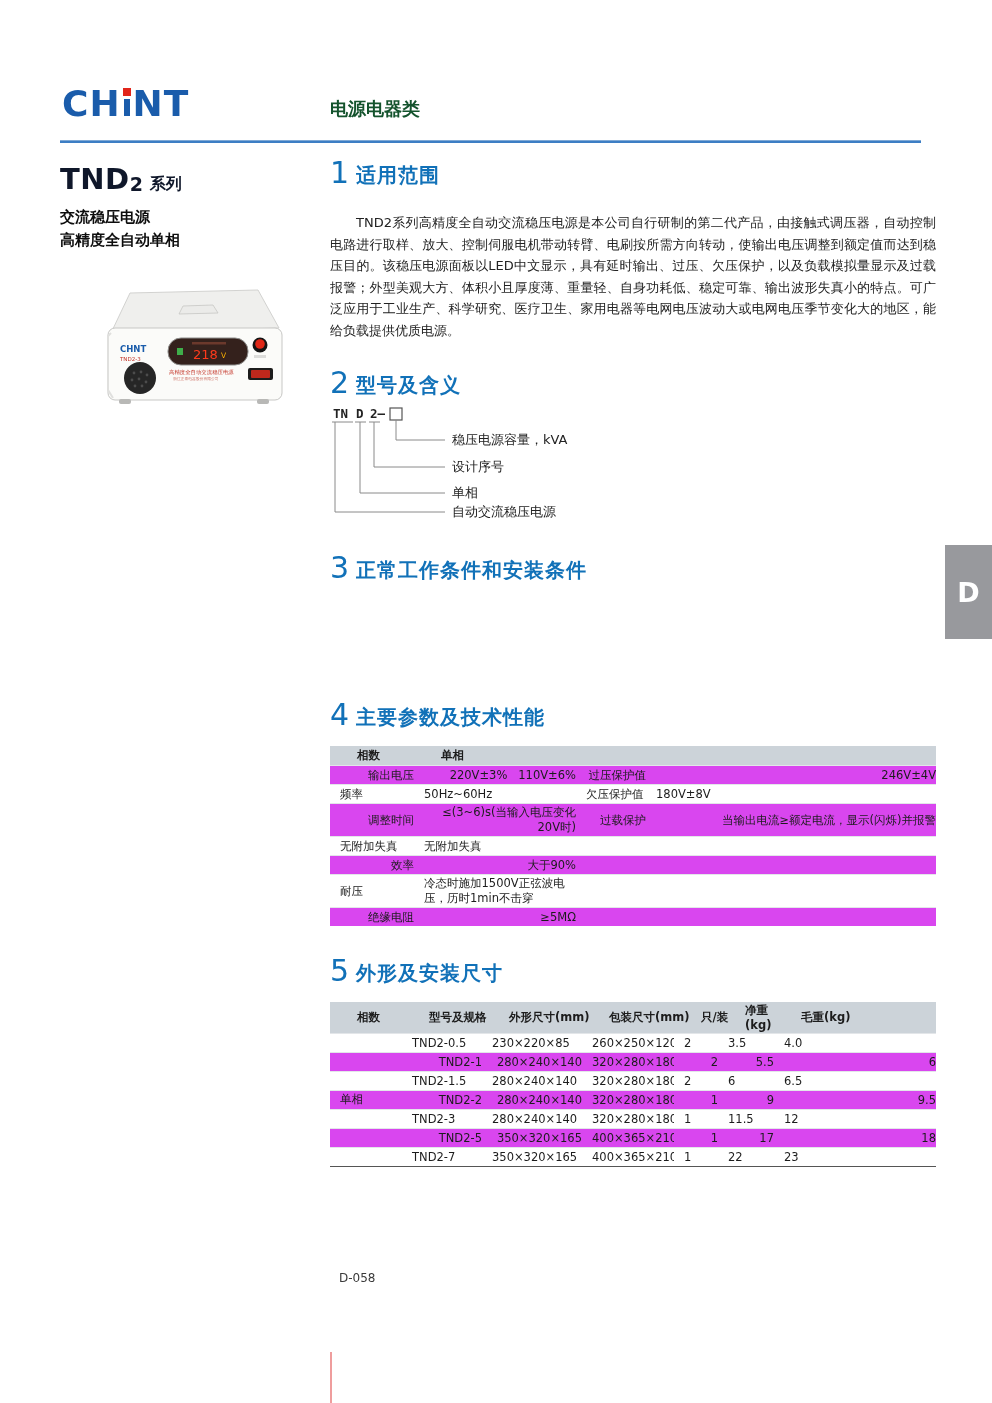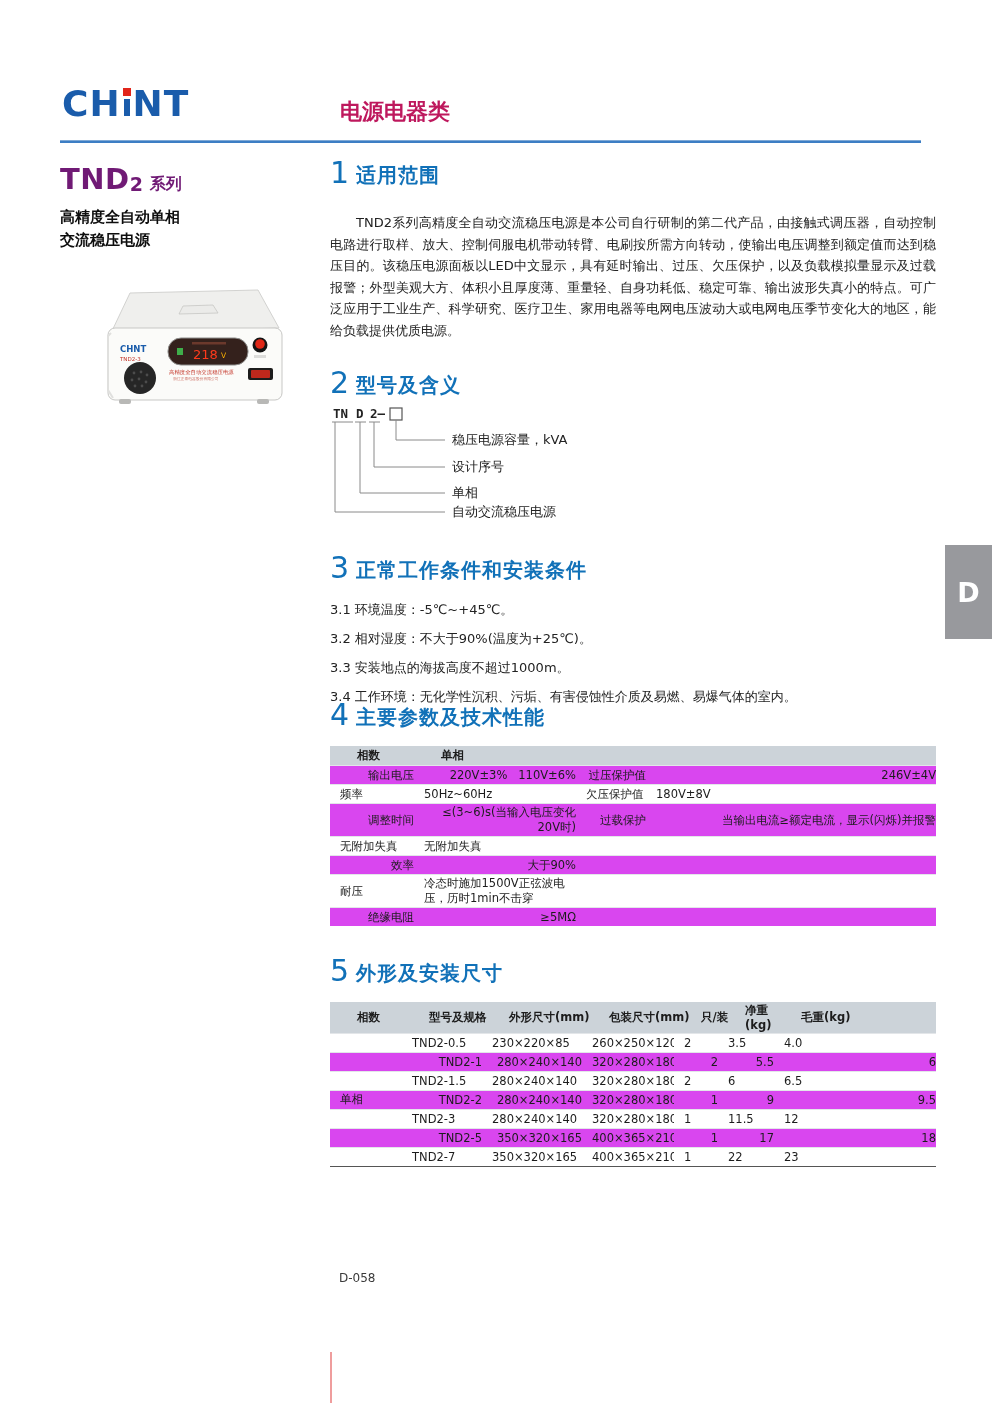--- a/index.html
+++ b/index.html
@@ -4,26 +4,26 @@
 <style>
   * { margin:0; padding:0; box-sizing:border-box; }
   html,body { background:#ffffff; }
   body { width:992px; height:1403px; font-family:"DejaVu Sans", sans-serif; color:#1e1e1e; position:relative; overflow:hidden; }
   .page { position:absolute; inset:0; background:#fff;border-radius:32px; }
 
   
   .logo { position:absolute; left:62px; top:84px; font-weight:bold; font-size:36px; color:#1a5cab; letter-spacing:1px; line-height:40px; white-space:nowrap; }
   .logo .istem { display:inline-block; width:6px; height:17px; background:#1a5cab; margin:0 3px; position:relative; }
   .logo .idot { position:absolute; left:-1px; top:-11px; width:8px; height:8px; background:#e1251b; }
-  .category { position:absolute; left:340px; top:97px; font-size:22px; font-weight:bold; color:#be185d; }
+  .category { position:absolute; left:330px; top:97px; font-size:18px; font-weight:bold; color:#14532d; }
   .rule { position:absolute; left:60px; top:140px; width:861px; height:3px; background:#3d7ec4; border-top:1px solid #7fa9d6; }
 
   
   .sidebar { position:absolute; left:60px; top:162px; width:255px; }
-  .series { font-weight:bold; color:#701a75; white-space:nowrap; }
+  .series { font-weight:bold; color:#0f172a; white-space:nowrap; }
   .series .big { font-size:29px; letter-spacing:0.5px; }
   .series .sub { font-size:19px; position:relative; top:2px; }
   .series .suffix { font-size:16px; margin-left:7px; }
   .subtitle { margin-top:10px; font-size:15px; font-weight:bold; line-height:23px; color:#0d0d0d; }
   .product { margin-top:26px; margin-left:34px; width:202px; height:136px; }
 
   
   .section { position:absolute; left:330px; width:606px; }
   .sec1 { top:158px; } .sec2 { top:368px; } .sec3 { top:553px; } .sec4 { top:700px; } .sec5 { top:956px; }
   .sec-head { display:flex; align-items:flex-end; color:#1171b8; }
@@ -71,22 +71,22 @@
 
   <div class="logo"><span>CH</span><span class="istem"><span class="idot"></span></span><span>NT</span></div>
   <div class="category">电源电器类</div>
   <div class="rule"></div>
 
   <div class="sidebar">
     <div class="series">
       <span class="big">TND</span><span class="sub">2</span><span class="suffix">系列</span>
     </div>
     <div class="subtitle">
+      <div>交流稳压电源</div>
       <div>高精度全自动单相</div>
-      <div>交流稳压电源</div>
     </div>
 
     
     <svg class="product" viewBox="0 0 202 136">
       <polygon points="36,15 164,12 185,50 17,55" fill="#efefed" stroke="#d2d2d0" stroke-width="1"></polygon>
       <polygon points="89,28 119,27 124,35 85,36" fill="#ebebe9" stroke="#c6c6c4" stroke-width="0.8"></polygon>
       <rect x="14" y="50" width="174" height="72" rx="7" fill="#fbfbf9" stroke="#c7c7c5"></rect>
       <path d="M17,55 L14,58 L14,112 L19,120" fill="none" stroke="#e0e0de" stroke-width="2"></path>
       <text x="26" y="74" font-size="8.5" font-weight="bold" fill="#1a5cab">CHNT</text>
       <text x="26" y="83" font-size="5.5" fill="#c23327">TND2-3</text>
@@ -146,26 +146,20 @@
       <text x="122" y="91">单相</text>
       <text x="122" y="110">自动交流稳压电源</text>
     </svg>
   </div>
 
   <div class="section sec3">
     <div class="sec-head">
       <span class="num">3</span>
       <span class="ttl">正常工作条件和安装条件</span>
     </div>
-    <div class="cond">
-      <div>3.1 环境温度：-5℃~+45℃。</div>
-      <div>3.2 相对湿度：不大于90%(温度为+25℃)。</div>
-      <div>3.3 安装地点的海拔高度不超过1000m。</div>
-      <div>3.4 工作环境：无化学性沉积、污垢、有害侵蚀性介质及易燃、易爆气体的室内。</div>
-    </div>
   </div>
 
   <div class="section sec4">
     <div class="sec-head">
       <span class="num">4</span>
       <span class="ttl">主要参数及技术性能</span>
     </div>
     <div class="tbl">
       <div class="trow p-grid thead">
         <span>相数</span><span>单相</span><span></span><span></span>

